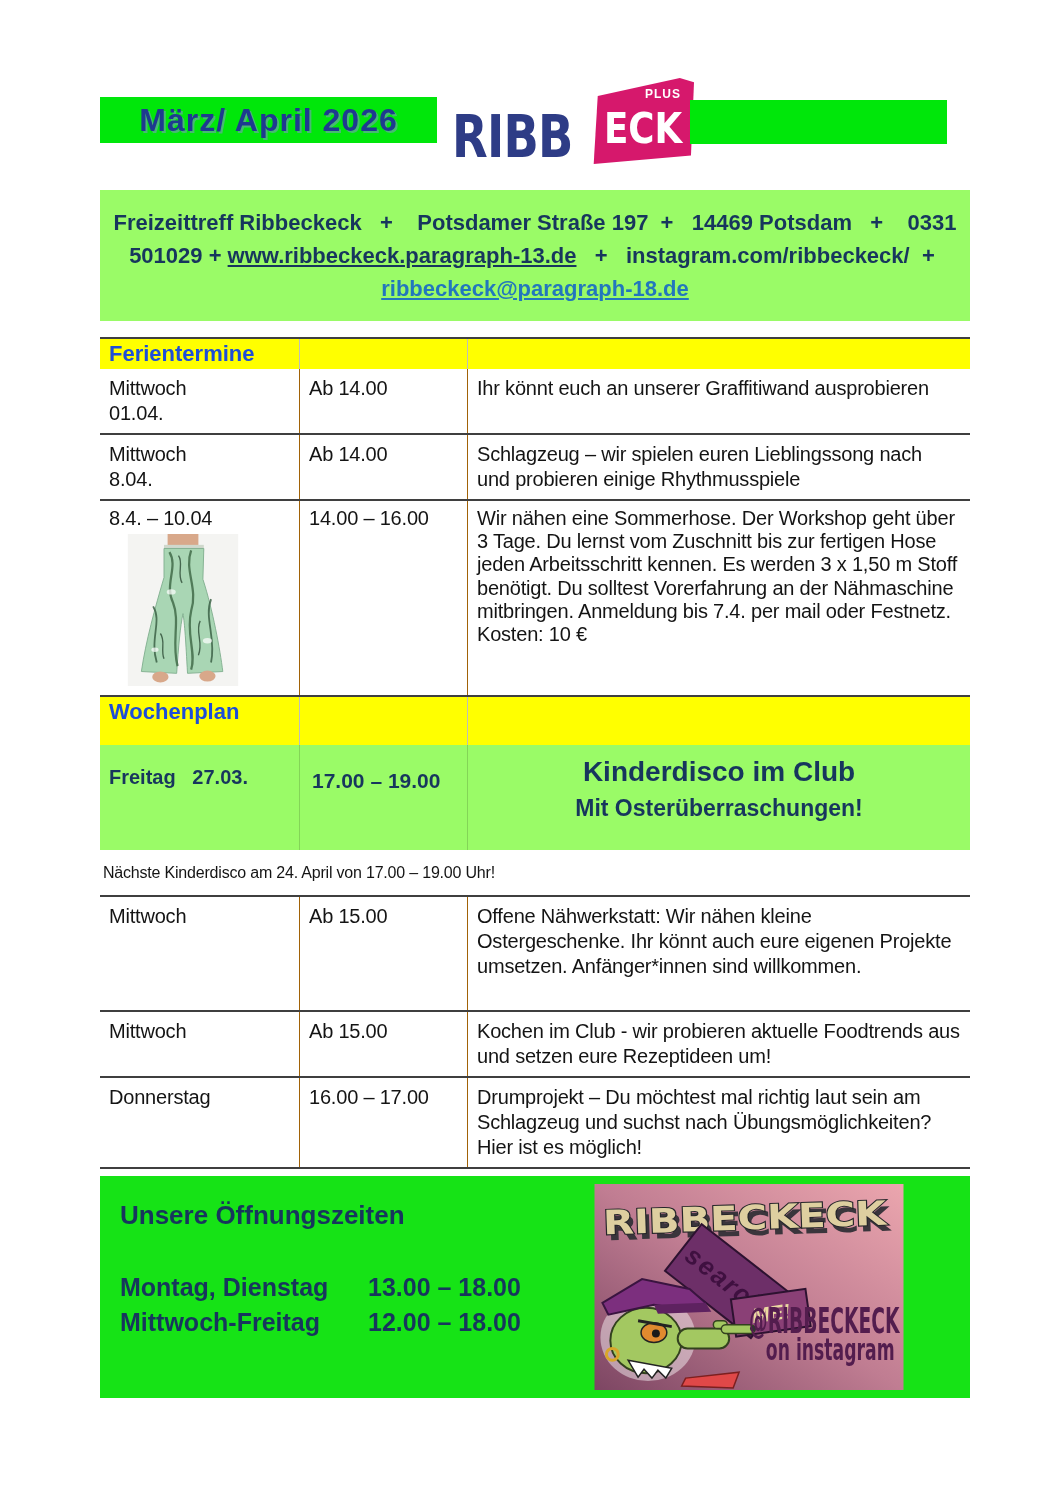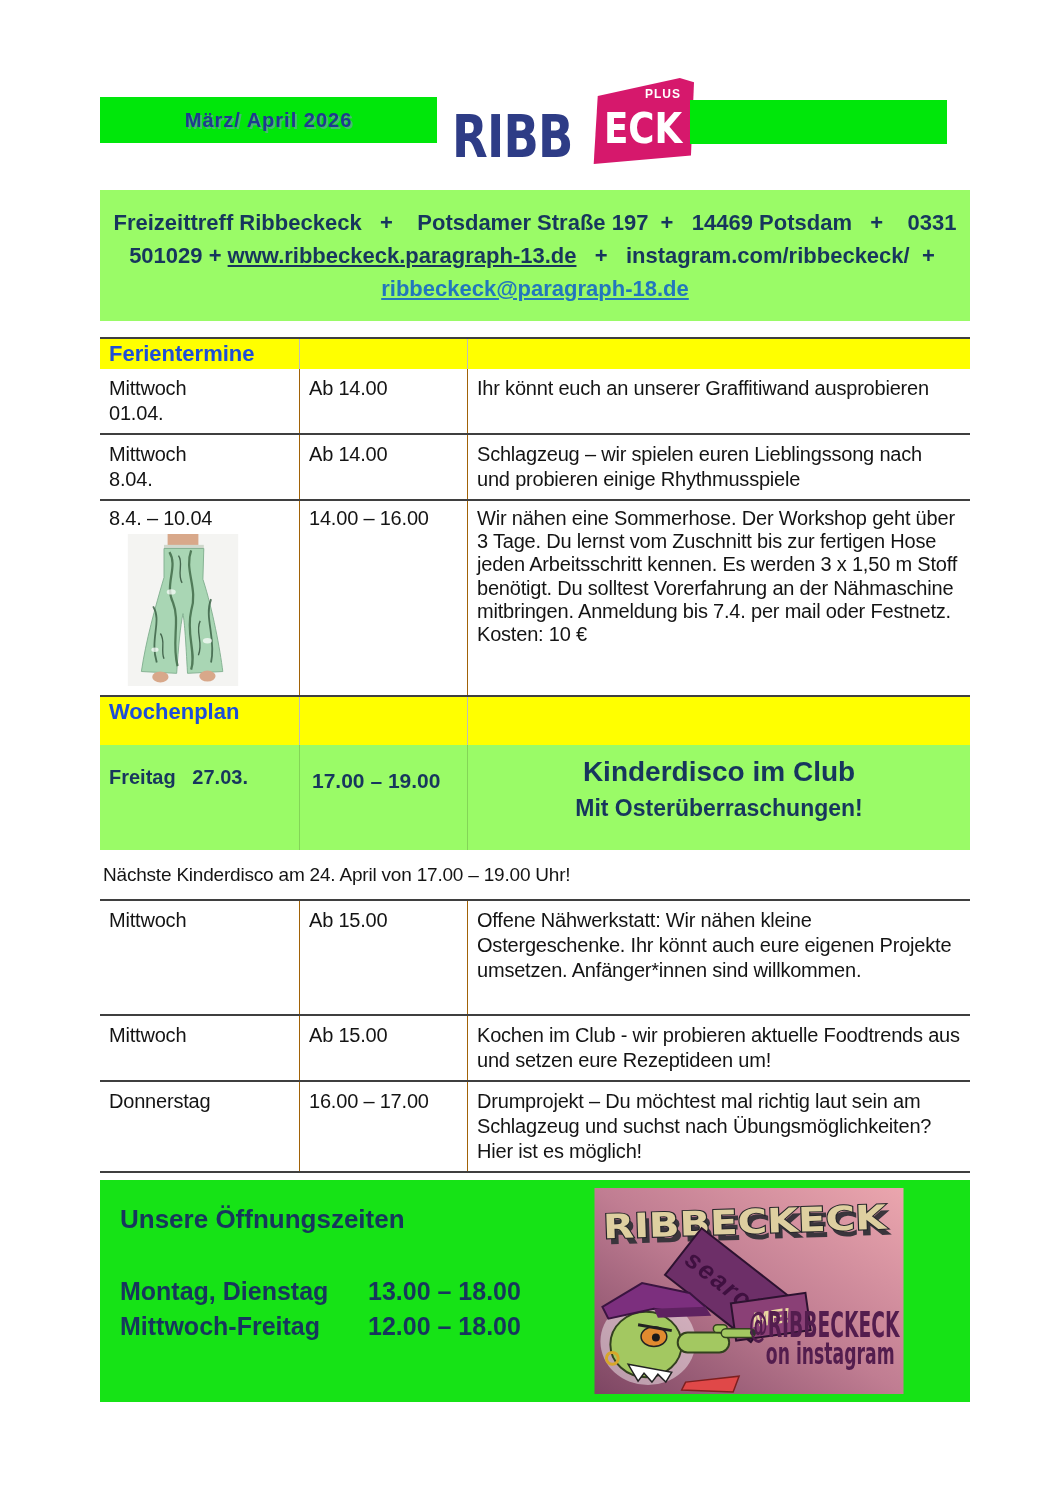--- a/index.html
+++ b/index.html
@@ -3,21 +3,21 @@
 <meta charset="utf-8">
 <style>
   html,body{margin:0;padding:0;background:#ffffff;}
   .page{position:relative;width:1058px;height:1497px;background:#fff;overflow:hidden;
         font-family:"Liberation Sans",sans-serif;color:#141414;}
 
   
   .hdr{position:absolute;left:100px;top:78px;width:870px;height:88px;}
   .hdr-month{position:absolute;left:0;top:19px;width:337px;height:46px;background:#00e70a;
              display:flex;align-items:center;justify-content:center;}
-  .hdr-month span{font-size:20px;font-weight:bold;color:#1e3a8f;letter-spacing:1px;
+  .hdr-month span{font-size:32px;font-weight:bold;color:#1e3a8f;letter-spacing:1px;
                   text-shadow:2px 2px 0 rgba(130,150,200,.55);}
   .logo{position:absolute;left:352px;top:0;width:242px;height:86px;display:flex;align-items:flex-end;}
   .logo-ribb{font-family:"DejaVu Sans",sans-serif;font-size:58px;font-weight:900;color:#2e3c86;
              line-height:.92;transform:scaleX(.80);transform-origin:left bottom;letter-spacing:-1px;}
   .logo-eck{position:relative;width:120px;height:86px;margin-left:-10px;background:#d6186c;
             clip-path:polygon(5% 21%,86% 0%,100% 5%,97% 90%,1% 100%);
             display:flex;align-items:center;justify-content:center;text-align:center;}
   .logo-eck .eck{font-family:"DejaVu Sans",sans-serif;font-size:42px;font-weight:900;color:#fff;
                  transform:scaleX(.85);margin-top:14px;letter-spacing:0px;}
   .logo-plus{position:absolute;top:9px;right:13px;font-size:12px;font-weight:bold;color:#fff;letter-spacing:1px;}
@@ -49,21 +49,21 @@
   .pants{display:block;margin:4px 0 0 18px;}
 
   .kd-row{display:grid;grid-template-columns:200px 168px 502px;background:#9afb67;min-height:105px;box-sizing:border-box;}
   .kd-row .gvb{border-right:1px solid rgba(0,0,0,.15);}
   .kd-day{padding:21px 0 0 9px;font-size:20px;font-weight:bold;color:#17365d;white-space:pre;}
   .kd-time{padding:24px 0 0 12px;font-size:21px;font-weight:bold;color:#17365d;}
   .kd-main{text-align:center;padding-top:11px;color:#17365d;}
   .kd-h{font-size:28px;font-weight:bold;}
   .kd-s{font-size:23px;font-weight:bold;margin-top:7px;}
 
-  .note{margin:14px 0 0 3px;font-size:19px;letter-spacing:-0.2px;}
+  .note{margin:14px 0 0 3px;font-size:16px;letter-spacing:-0.2px;}
   .table2{margin-top:13px;border-bottom:2px solid #3f3f3f;}
 
   
   .hours{position:relative;margin-top:7px;width:870px;height:222px;background:#16e316;box-sizing:border-box;}
   .hours-title{position:absolute;left:20px;top:24px;font-size:26px;font-weight:bold;color:#17365d;}
   .hours-rows{position:absolute;left:20px;top:94px;}
   .hours-row{display:flex;font-size:25px;font-weight:bold;color:#17365d;line-height:1.4;}
   .hours-days{width:248px;}
   .promo{position:absolute;left:493px;top:8px;width:312px;height:206px;}
 </style>

